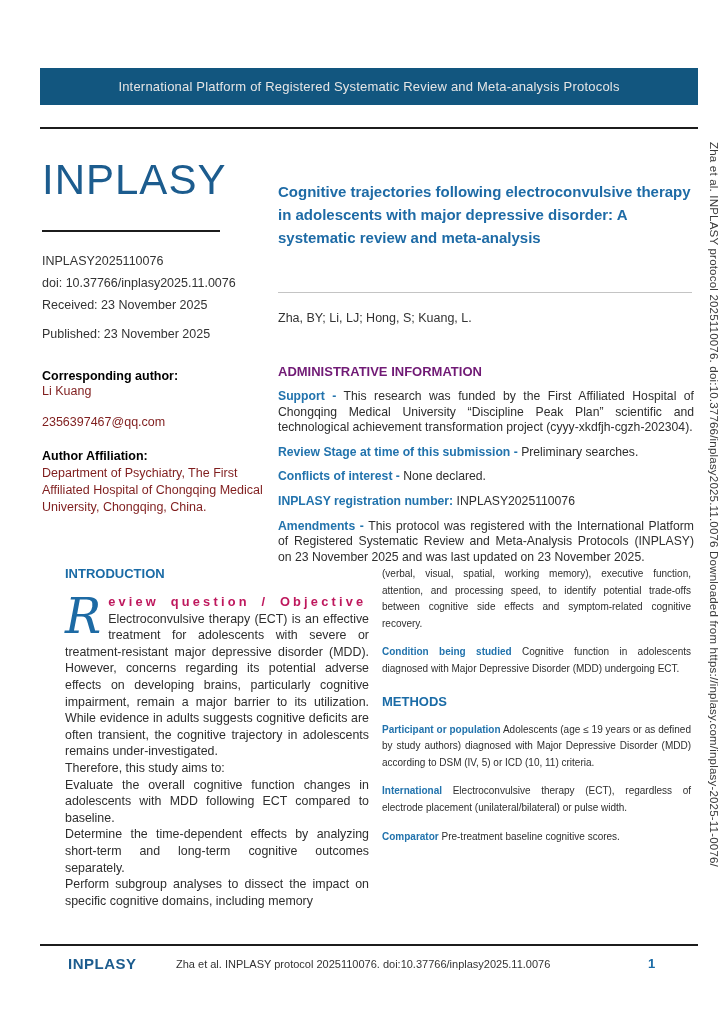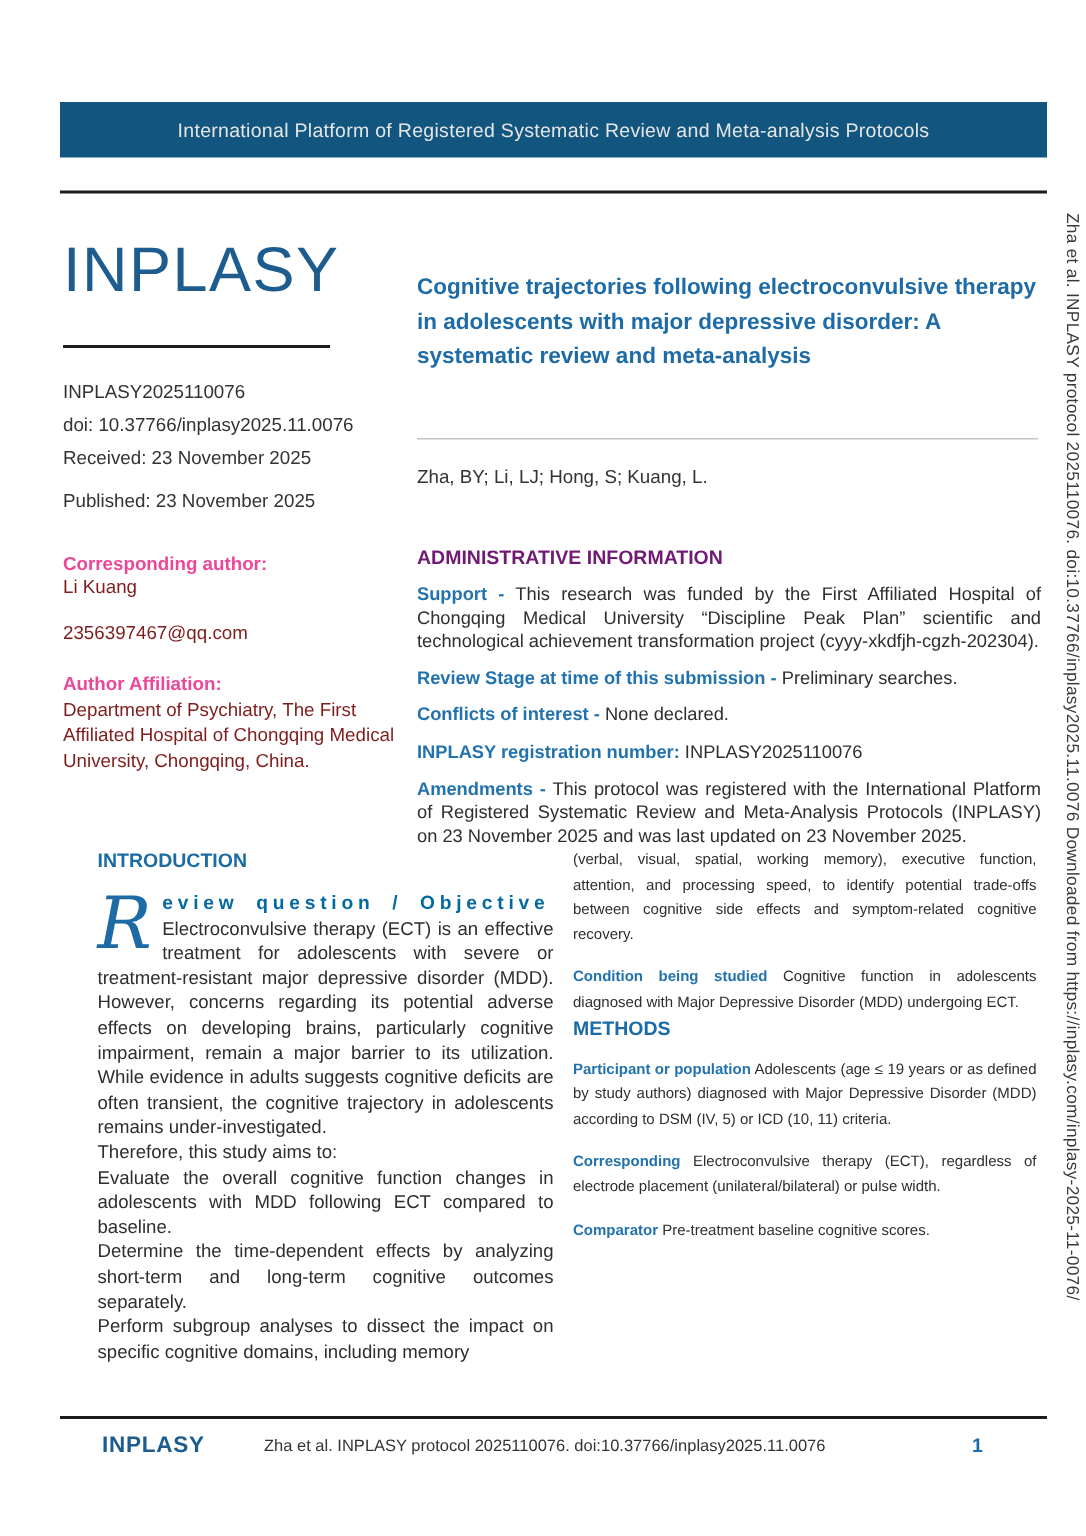--- a/index.html
+++ b/index.html
@@ -19,21 +19,21 @@
   .rule { position: absolute; background: #1c1c1c; height: 2px; }
   .rule-top { left: 40px; top: 127px; width: 658px; }
   .rule-footer { left: 40px; top: 944px; width: 658px; }
 
   
   .masthead { position: absolute; left: 42px; top: 156px; width: 228px; color: #2e2e2e; }
   .logo { font-size: 42px; color: #1C5C8E; letter-spacing: 1px; }
   .logo-rule { width: 178px; height: 2px; background: #1c1c1c; margin: 26px 0 18px 0; }
   .meta-line { font-size: 12.5px; line-height: 22px; color: #333333; }
   .meta-gap { margin-top: 7px; }
-  .blue-label { color: #ec4899; font-weight: bold; font-size: 12.5px; }
+  .blue-label { color: #000000; font-weight: bold; font-size: 12.5px; }
   .corr-block { margin-top: 24px; }
   .plain { font-size: 12.5px; color: #7f1d1d; line-height: 17px; }
   .email-line { margin-top: 14px; }
   .affil-block { margin-top: 18px; }
   .affil-text { margin-top: 2px; line-height: 17px; }
 
   
   .title {
     position: absolute; left: 278px; top: 180px; width: 416px;
     color: #1E6BA6; font-weight: bold; font-size: 15px; line-height: 23px;
@@ -60,25 +60,25 @@
     text-align: justify;
   }
   .bpara + .bpara { margin-top: 12px; }
   .bpara .lbl { color: #2273AD; font-weight: bold; }
   .lede { font-size: 12.4px; color: #2e2e2e; line-height: 16.6px; text-align: justify; }
   .dropcap {
     float: left; font-family: "DejaVu Serif", serif; font-style: italic;
     font-size: 48px; line-height: 38px; color: #1D6AA4; margin: 3px 7px 0 0;
   }
   .obj-label {
-    display: block; color: #0369a1; font-weight: bold; font-size: 12.8px;
+    display: block; color: #be185d; font-weight: bold; font-size: 12.8px;
     letter-spacing: 3.2px; word-spacing: 5px; white-space: nowrap;
   }
   .aims div { margin: 0; }
-  .methods-heading { margin-bottom: 13px; }
+  .methods-heading { margin-top: 16px; margin-bottom: 13px; }
 
   
   .footer-logo { position: absolute; left: 68px; top: 955px; color: #1C5C8E; font-weight: bold; font-size: 15px; letter-spacing: 0.5px; }
   .footer-citation { position: absolute; left: 176px; top: 958px; font-size: 11px; color: #333333; }
   .footer-page { position: absolute; left: 648px; top: 956px; color: #1A6BA6; font-weight: bold; font-size: 13px; }
 
   
   .watermark {
     position: absolute; top: 142px; right: 4px; height: 870px;
     writing-mode: vertical-rl; font-size: 11.5px; color: #3a3a3a;
@@ -162,21 +162,21 @@
       <p class="bpara">
         <span class="lbl">Condition being studied</span>
         <span>Cognitive function in adolescents diagnosed with Major Depressive Disorder (MDD) undergoing ECT.</span>
       </p>
       <div class="body-heading methods-heading">METHODS</div>
       <p class="bpara">
         <span class="lbl">Participant or population</span>
         <span>Adolescents (age ≤ 19 years or as defined by study authors) diagnosed with Major Depressive Disorder (MDD) according to DSM (IV, 5) or ICD (10, 11) criteria.</span>
       </p>
       <p class="bpara">
-        <span class="lbl">Corresponding</span>
+        <span class="lbl">International</span>
         <span>Electroconvulsive therapy (ECT), regardless of electrode placement (unilateral/bilateral) or pulse width.</span>
       </p>
       <p class="bpara">
         <span class="lbl">Comparator</span>
         <span>Pre-treatment baseline cognitive scores.</span>
       </p>
     </div>
   </div>
 
   <div class="rule rule-footer"></div>

